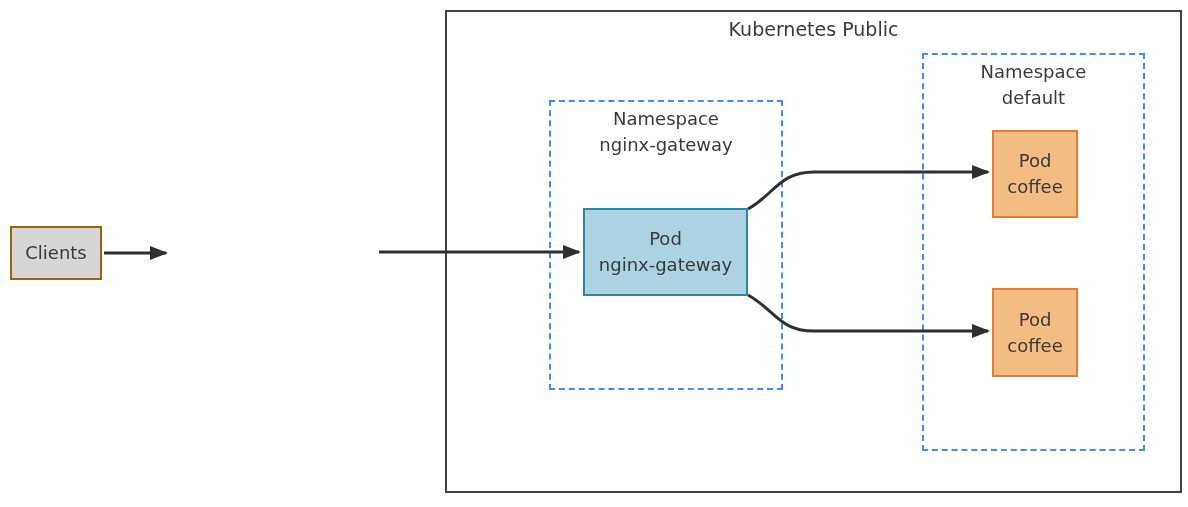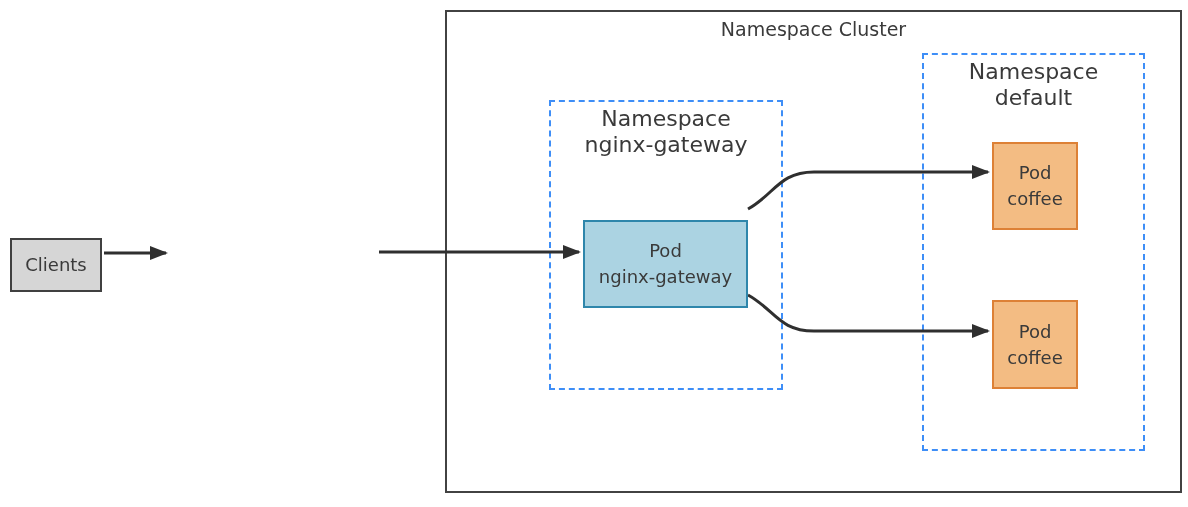--- a/index.html
+++ b/index.html
@@ -19,26 +19,25 @@
   .node {
     position: absolute;
     box-sizing: border-box;
     display: flex;
     align-items: center;
     justify-content: center;
     text-align: center;
     font-size: 18px;
     line-height: 26px;
     white-space: pre-line;
-    margin-top: 12px;
   }
   .node-clients {
     left: 10px; top: 226px; width: 92px; height: 54px;
     background: #d6d6d6;
-    border: 2px solid #404040;
+    border: 2px solid #a16207;
   }
   .node-blue {
     background: #abd3e2;
     border: 2px solid #2e86ab;
   }
   .node-public-ip {
     left: 170px; top: 193px; width: 207px; height: 120px;
   }
   .node-pod-gw {
     left: 583px; top: 208px; width: 165px; height: 88px;
@@ -76,37 +75,37 @@
   .ns-gw {
     left: 549px; top: 100px; width: 234px; height: 290px;
   }
   .ns-default {
     left: 922px; top: 53px; width: 223px; height: 398px;
   }
   .ns-label {
     position: absolute;
     left: 0; top: 4px; width: 100%;
     text-align: center;
-    font-size: 22px;
+    font-size: 18px;
     line-height: 26px;
     white-space: pre-line;
   }
   .arrows {
     position: absolute;
     left: 0; top: 0;
     pointer-events: none;
   }
 </style>
 </head>
 <body>
 
 <div class="canvas">
 
   <div class="cluster"></div>
-  <div class="cluster-title">Namespace Cluster</div>
+  <div class="cluster-title">Kubernetes Public</div>
 
   <div class="namespace ns-gw">
     <div class="ns-label">Namespace
 nginx-gateway</div>
   </div>
 
   <div class="namespace ns-default">
     <div class="ns-label">Namespace
 default</div>
   </div>

